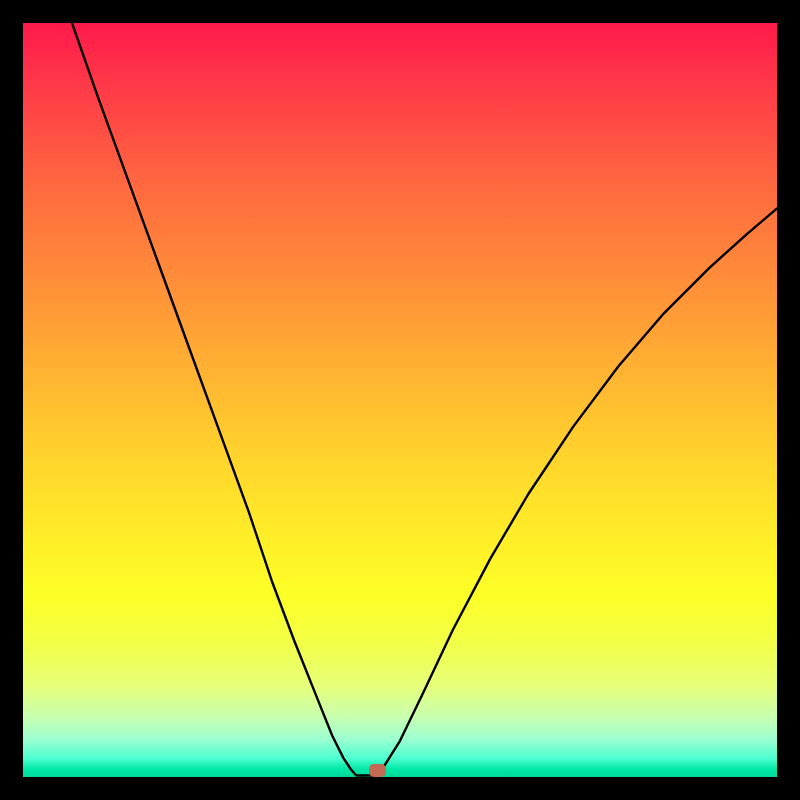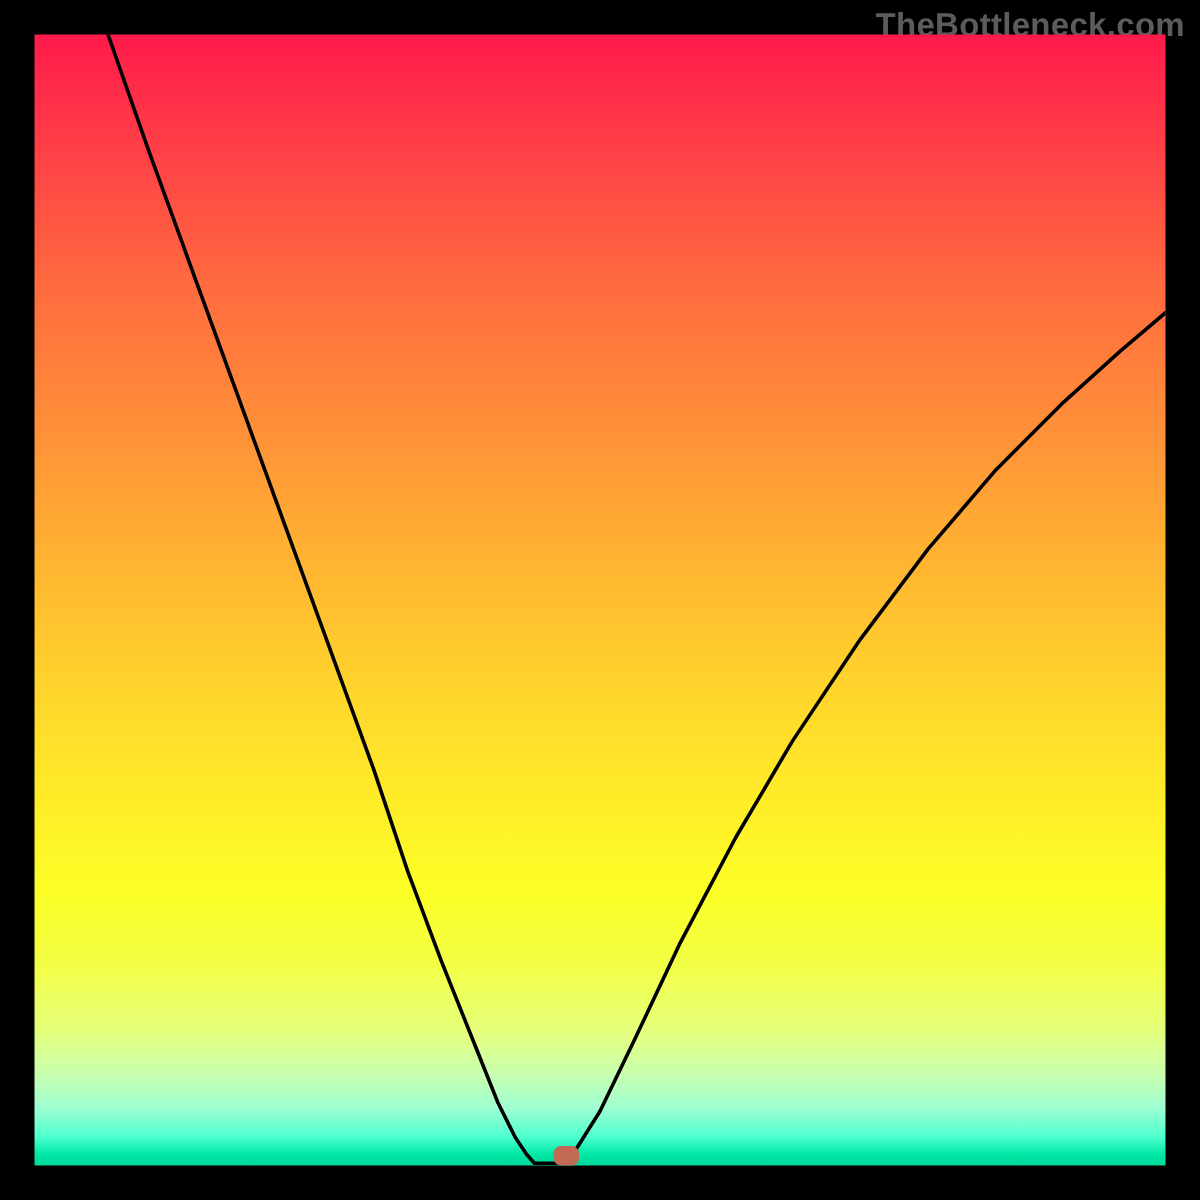--- a/index.html
+++ b/index.html
@@ -68,21 +68,20 @@
     width: 17px;
     height: 13px;
     border-radius: 5px;
     background: #c36a54;
   }
 </style>
 </head>
 <body>
 
 <div class="frame">
-  <div class="watermark">TheBottleneck.com</div>
   <div class="plot">
     <div class="gradient"></div>
     <svg class="curve" viewBox="0 0 754 754" preserveAspectRatio="none">
       <path id="curve-path" fill="none" stroke="#000" stroke-width="2.4" stroke-linejoin="round" stroke-linecap="round" d="M 49.010000000000005 0 L 75.40 75.40 L 105.56 158.34 L 135.72 241.28 L 165.88 324.22 L 196.04 407.16 L 226.20 490.10 L 248.82 557.96 L 271.44 618.28 L 294.06 674.83 L 309.14 712.53 L 320.45 735.15 L 327.99 746.46 L 333.27 752.49 L 333.27 752.49 L 357.40 752.49 L 360.41 744.20 L 377.00 717.81 L 399.62 671.06 L 429.78 606.97 L 467.48 535.34 L 505.18 471.25 L 550.42 403.39 L 595.66 343.07 L 640.90 290.29 L 686.14 245.05 L 723.84 211.12 L 754.00 185.48"></path>
     </svg>
     <div class="dot" id="marker-dot" style="left: 345.88px; top: 741.468px;"></div>
   </div>
 </div>
 
 </body></html>

